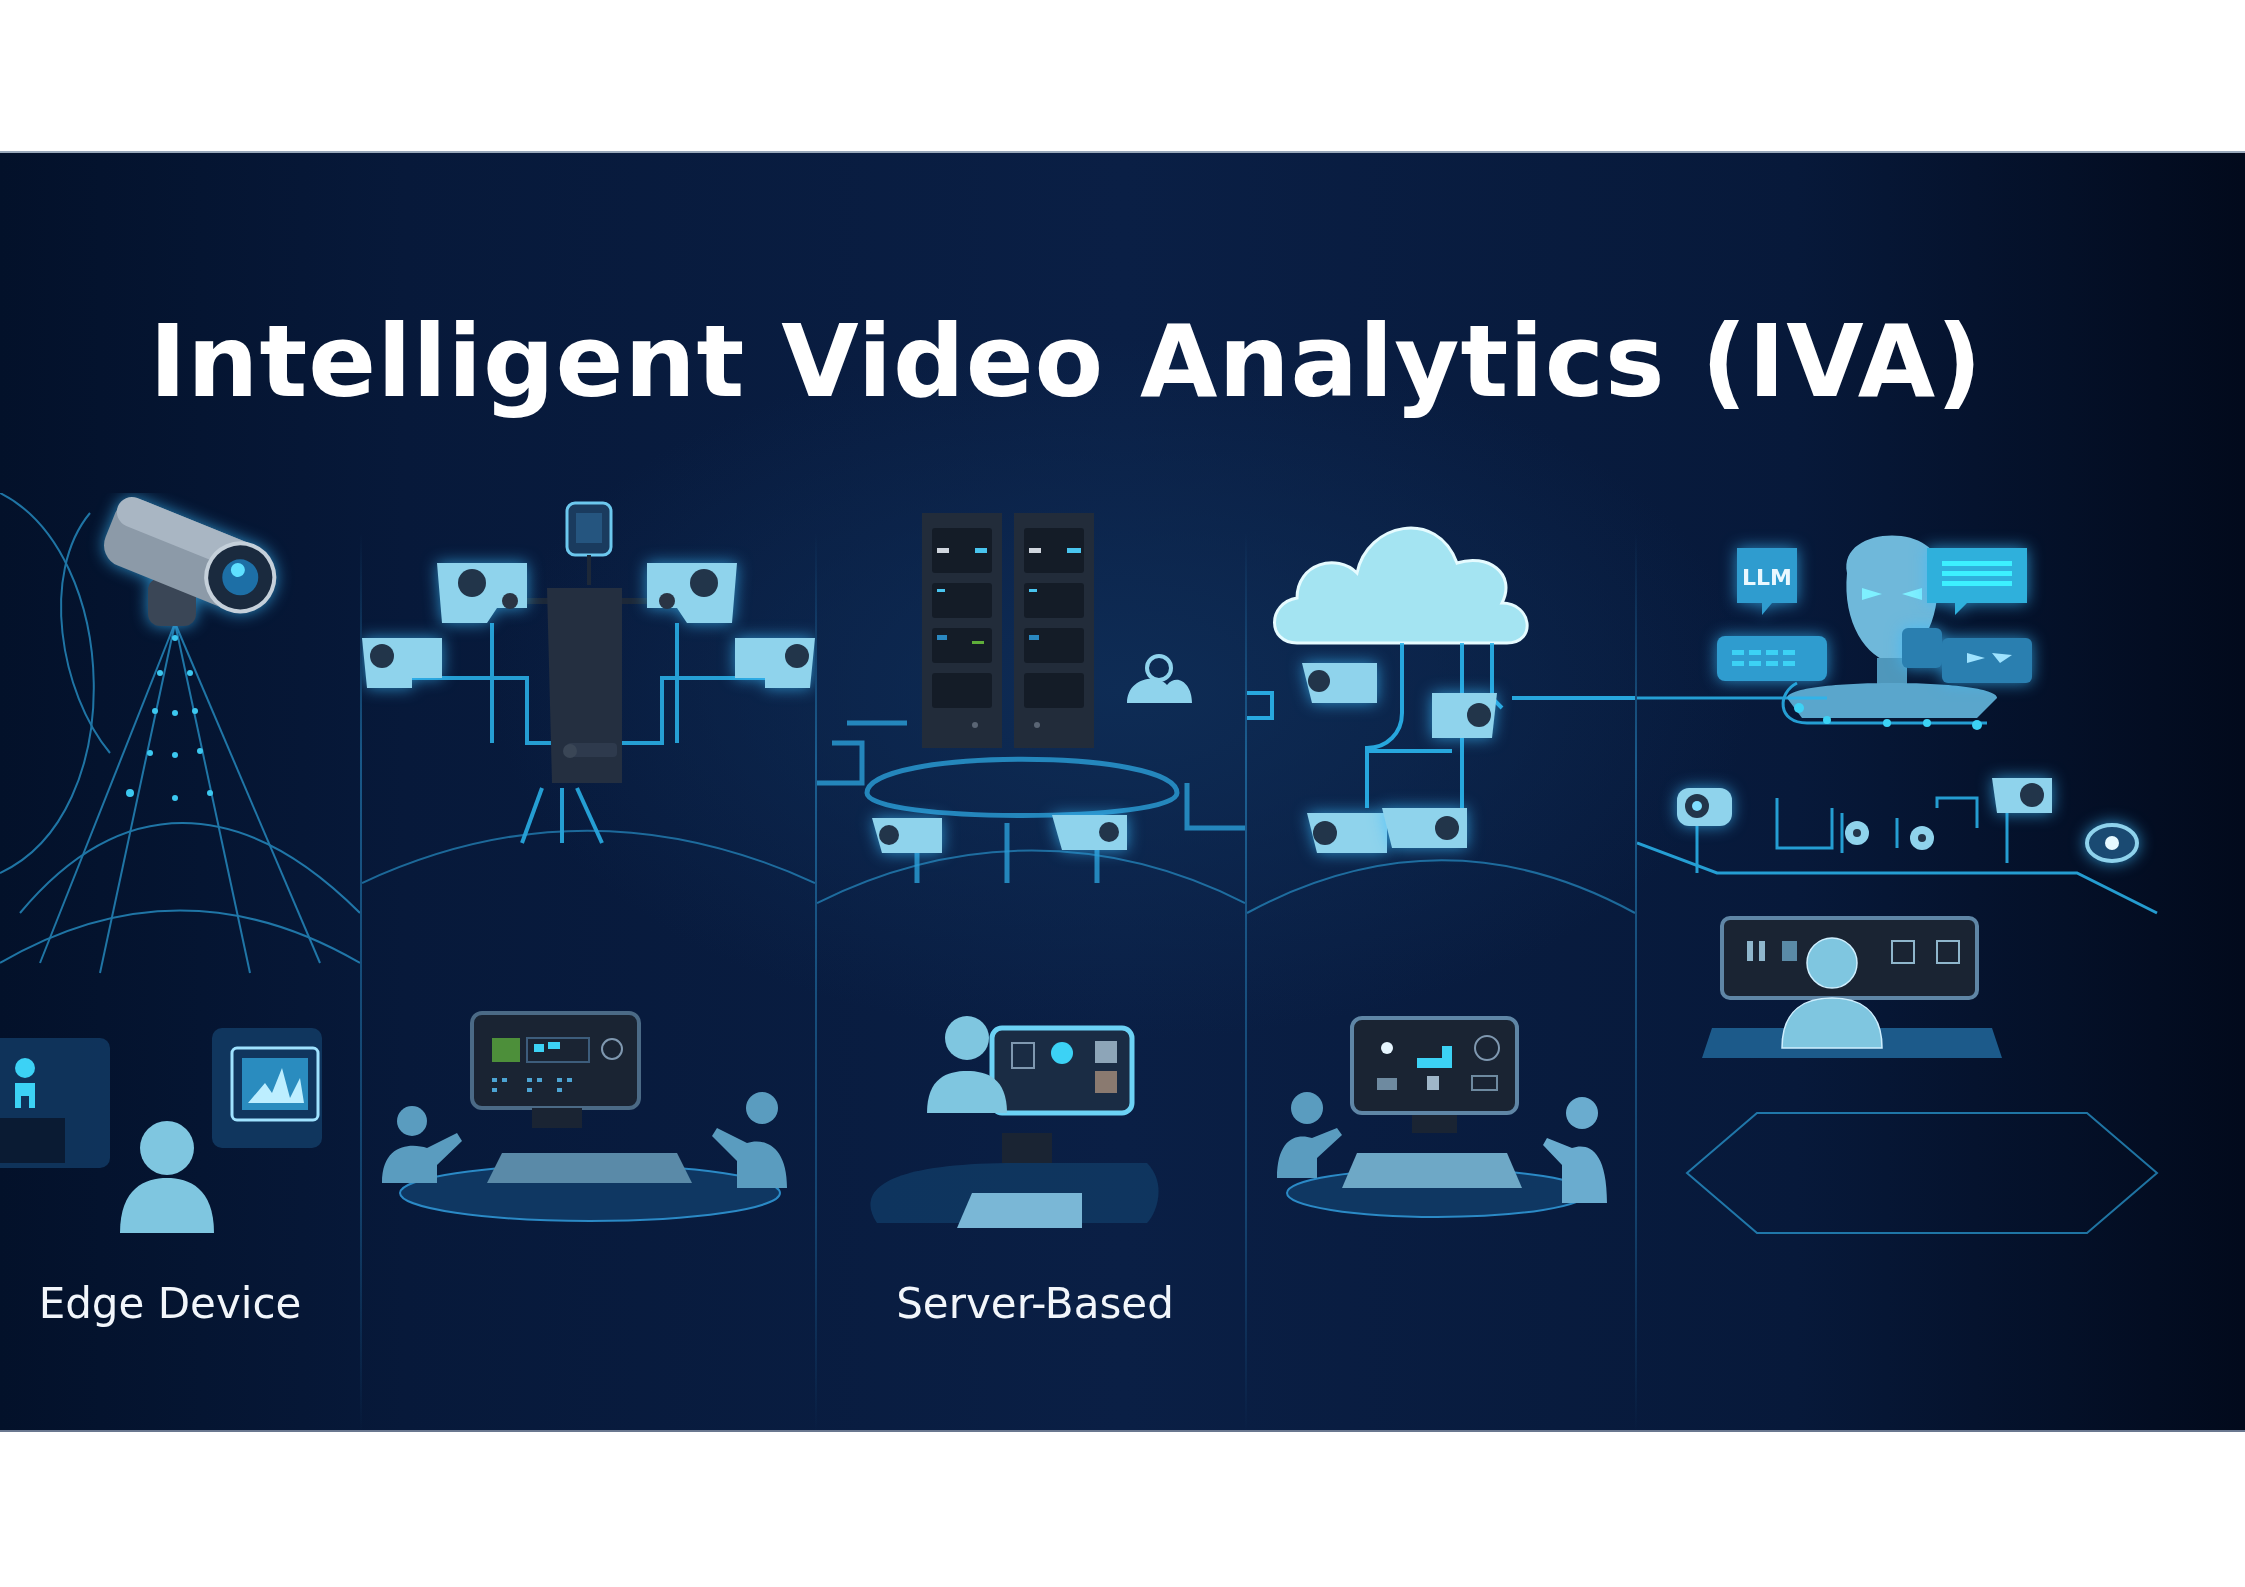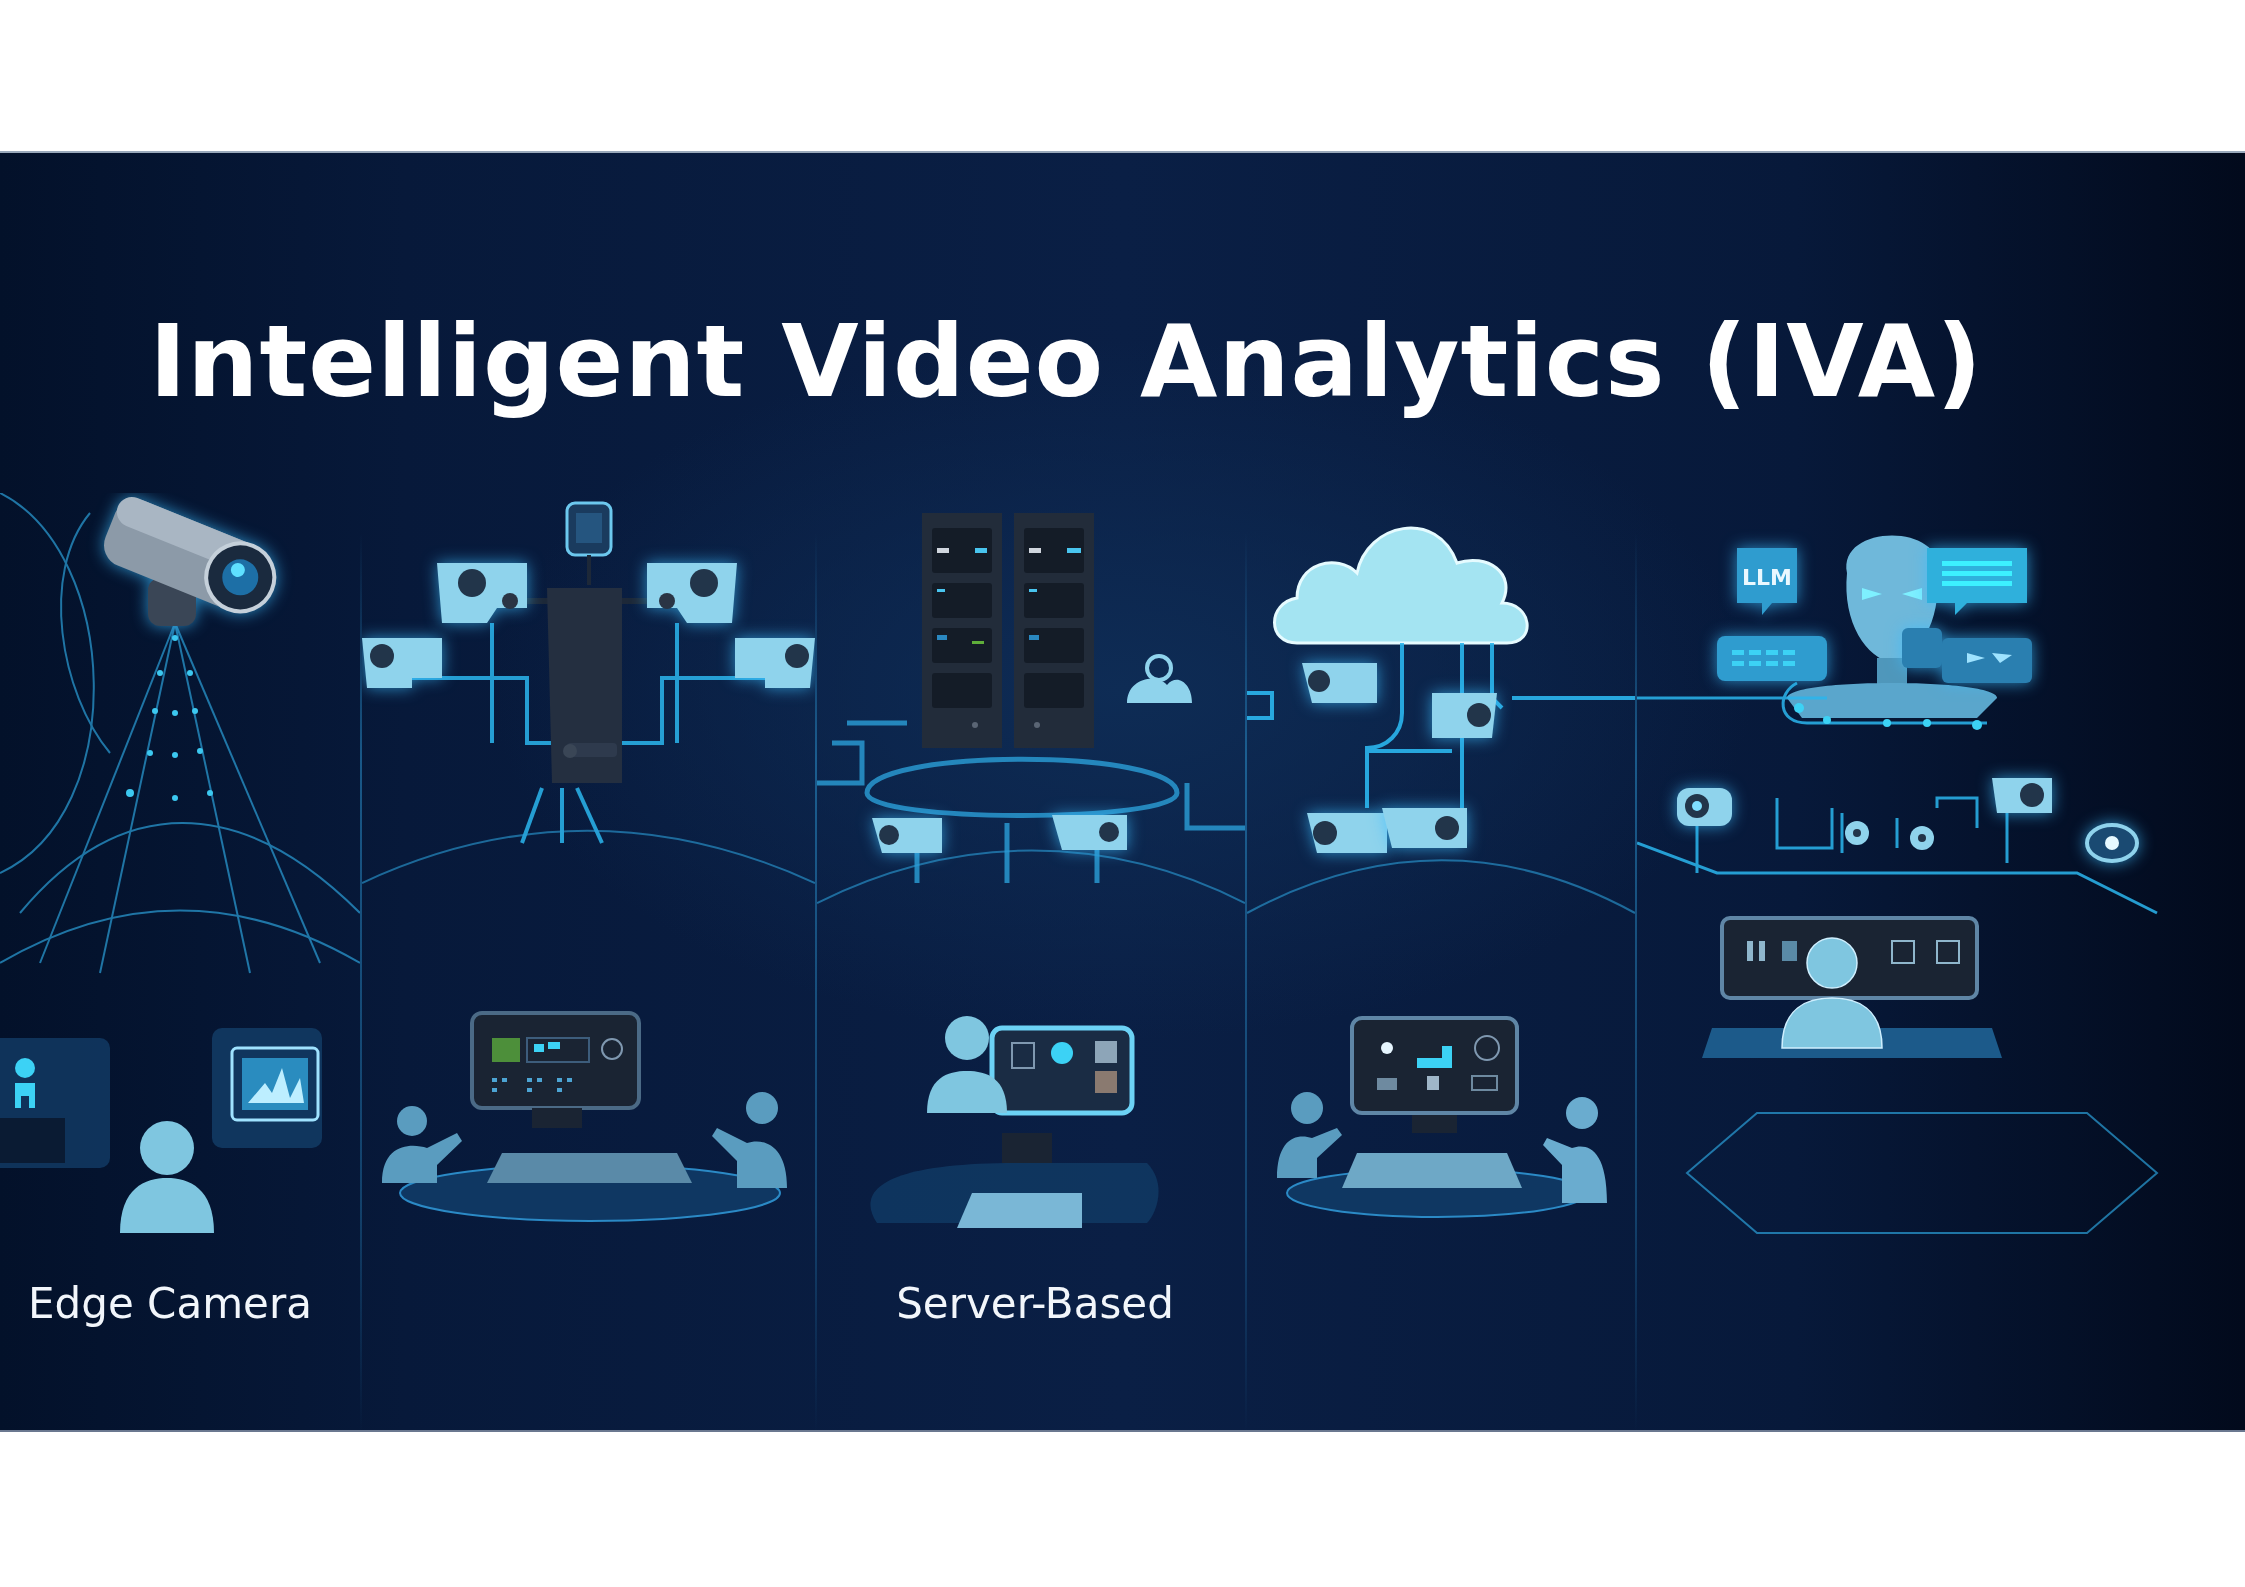--- a/index.html
+++ b/index.html
@@ -363,15 +363,15 @@
         <rect x="300" y="448" width="22" height="22" fill="none" stroke="#8fb6cc" stroke-width="2"></rect>
         <path d="M75 535 h280 l10 30 h-300z" fill="#1c5a8a"></path>
       </g>
       <g fill="#7fc6e0" stroke="#cfefff" stroke-width="1.5">
         <circle cx="195" cy="470" r="25"></circle>
           <path d="M145 555 C145 515, 170 505, 195 505 C220 505, 245 515, 245 555z"></path>
       </g>
     </svg>
   </div>
 
-  <div class="label" style="left:0;width:340px">Edge Camera</div>
+  <div class="label" style="left:0;width:340px">Edge Device</div>
   <div class="label" style="left:810px;width:450px">Server-Based</div>
 </div>
 
 </body></html>

